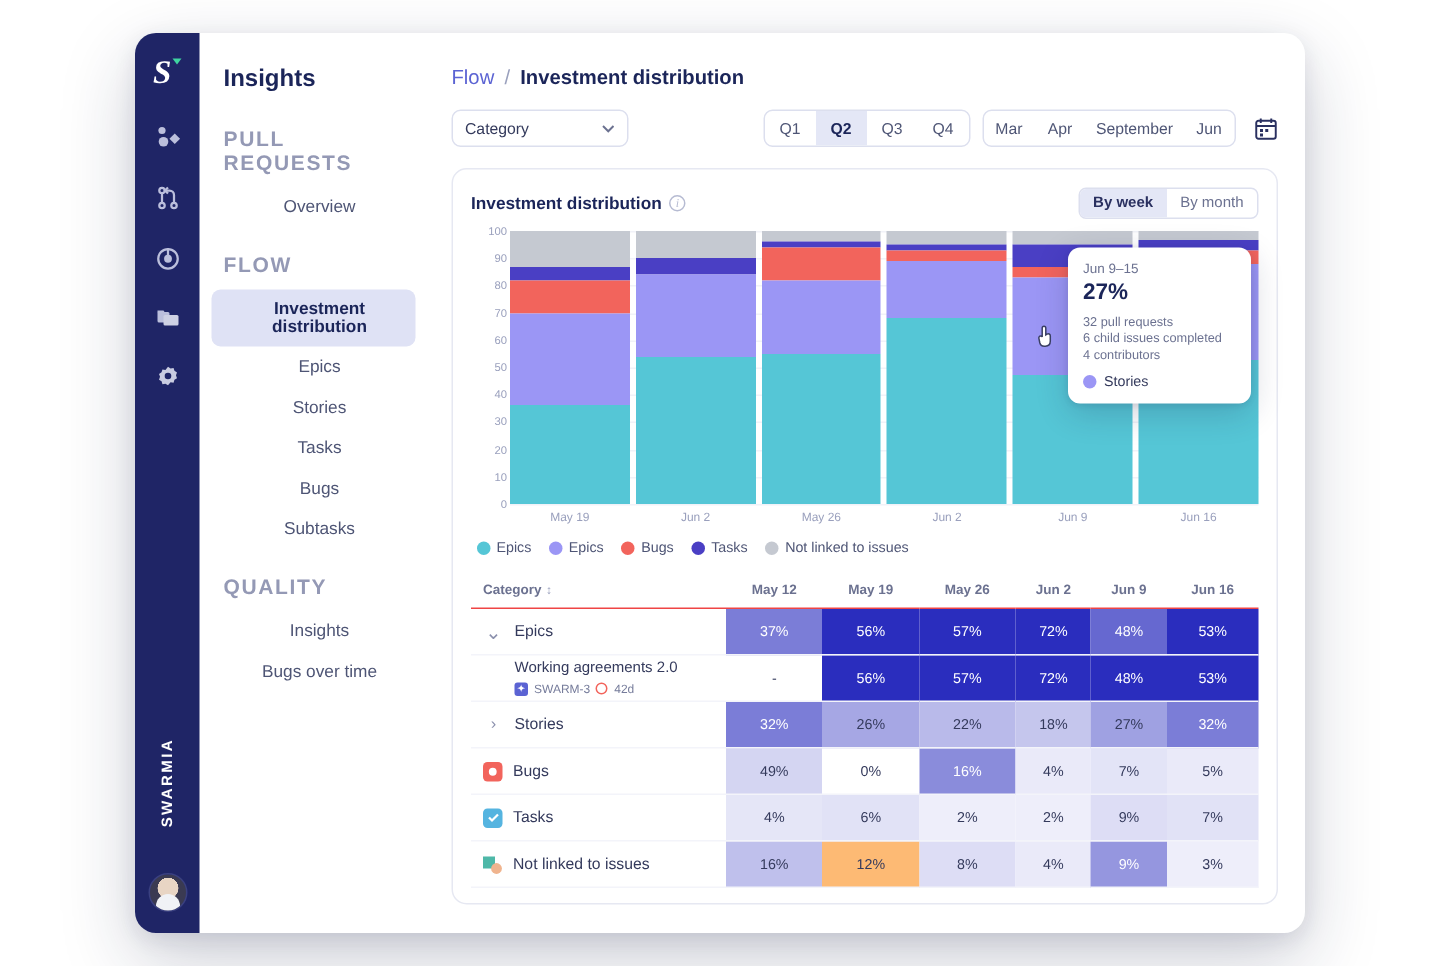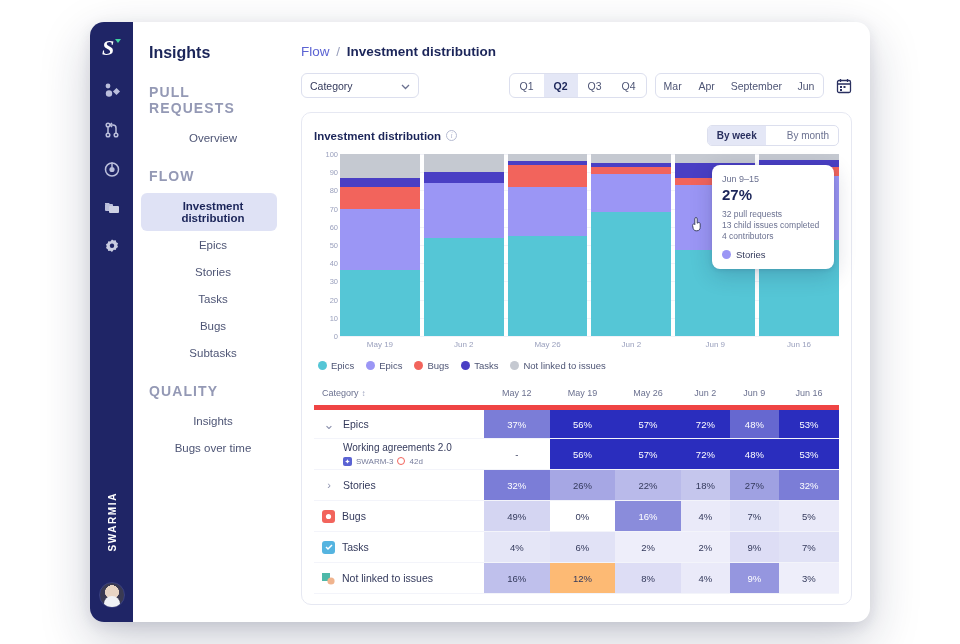--- a/index.html
+++ b/index.html
@@ -93,21 +93,21 @@
   }
   .card-head { display: flex; align-items: center; margin-bottom: 8px; }
   .card-title { font-size: 11.5px; font-weight: 700; color: #1b2559; }
   .info {
     width: 11px; height: 11px; border-radius: 50%; border: 1px solid #b6bbd2;
     color: #b6bbd2; font-size: 8px; line-height: 9px; text-align: center;
     margin-left: 5px; font-style: italic; font-family: "Liberation Serif", serif;
   }
   .toggle {
     margin-left: auto; height: 21px; border: 1px solid #dcdfee; border-radius: 5px;
-    display: flex; overflow: hidden; gap: 12px;
+    display: flex; overflow: hidden;
   }
   .toggle div { display: flex; align-items: center; padding: 0 9px; font-size: 10px;
     color: #6b7190; cursor: pointer; }
   .toggle div.on { background: #e4e7f6; color: #2a3060; font-weight: 700; }
 
   
   .chart-wrap { position: relative; height: 200px; }
   .plot { position: absolute; left: 26px; right: 0; top: 0; height: 182px; }
   .yaxis { position: absolute; left: 0; top: 0; width: 24px; height: 182px; }
   .ytick { position: absolute; right: 0; font-size: 7.5px; color: #9aa0bd;
@@ -137,22 +137,22 @@
   .tt-pct { font-size: 15px; font-weight: 700; color: #1b2559; margin-bottom: 6px; }
   .tt-line { font-size: 8.5px; color: #6b7190; line-height: 1.32; }
   .tt-legend { display: flex; align-items: center; gap: 5px; margin-top: 6px; }
   .tt-legend span { font-size: 9.5px; color: #343a5c; }
   .cursor { position: absolute; left: 378px; top: 62px; z-index: 7;
     font-size: 13px; color: #3a3f63; }
 
   
   table { width: 100%; border-collapse: collapse; margin-top: 10px; }
   th {
-    font-size: 9px; font-weight: 400; color: #6b7190; padding: 7px 0 7px 0;
-    border-bottom: 5px solid #ef4444; text-align: center;
+    font-size: 9px; font-weight: 700; color: #6b7190; padding: 7px 0 7px 0;
+    border-bottom: 1px solid #ef4444; text-align: center;
   }
   th.cat { text-align: left; padding-left: 8px; width: 170px; }
   td { font-size: 9.5px; text-align: center; height: 31px; color: #fff;
     border-bottom: 1px solid #f3f4fa; }
   td.cat { text-align: left; color: #343a5c; font-size: 10.5px; padding-left: 8px;
     background: #fff; }
   .catrow { display: flex; align-items: center; gap: 7px; }
   .chev { width: 14px; color: #8b90ad; font-size: 9px; text-align: center; }
   .sq { width: 13px; height: 13px; border-radius: 3px; flex: 0 0 13px;
     display: flex; align-items: center; justify-content: center; }
@@ -371,21 +371,21 @@
         <div class="cursor">
           <svg width="13" height="16" viewBox="0 0 13 16">
             <path d="M4 1.5c.8 0 1.2.6 1.2 1.3v4.4l.8-.5c1-.5 2.2 0 2.2 1.1v3.6c0 2-1.3 3.4-3.3 3.4H4.2c-1.6 0-2.7-1-3-2.3L.6 9.6c-.2-.8.3-1.5 1-1.6.5-.1 1 .1 1.2.6V2.8c0-.7.4-1.3 1.2-1.3z" fill="#ffffff" stroke="#3a3f63" stroke-width="1"></path>
           </svg>
         </div>
 
         <div class="tooltip">
           <div class="tt-date">Jun 9–15</div>
           <div class="tt-pct">27%</div>
           <div class="tt-line">32 pull requests</div>
-          <div class="tt-line">13 child issues completed</div>
+          <div class="tt-line">6 child issues completed</div>
           <div class="tt-line">4 contributors</div>
           <div class="tt-legend">
             <span class="dot" id="tt-dot" style="background: rgb(155, 150, 245);"></span>
             <span>Stories</span>
           </div>
         </div>
       </div>
 
       <div class="legend" id="legend">
           <div class="lg">

